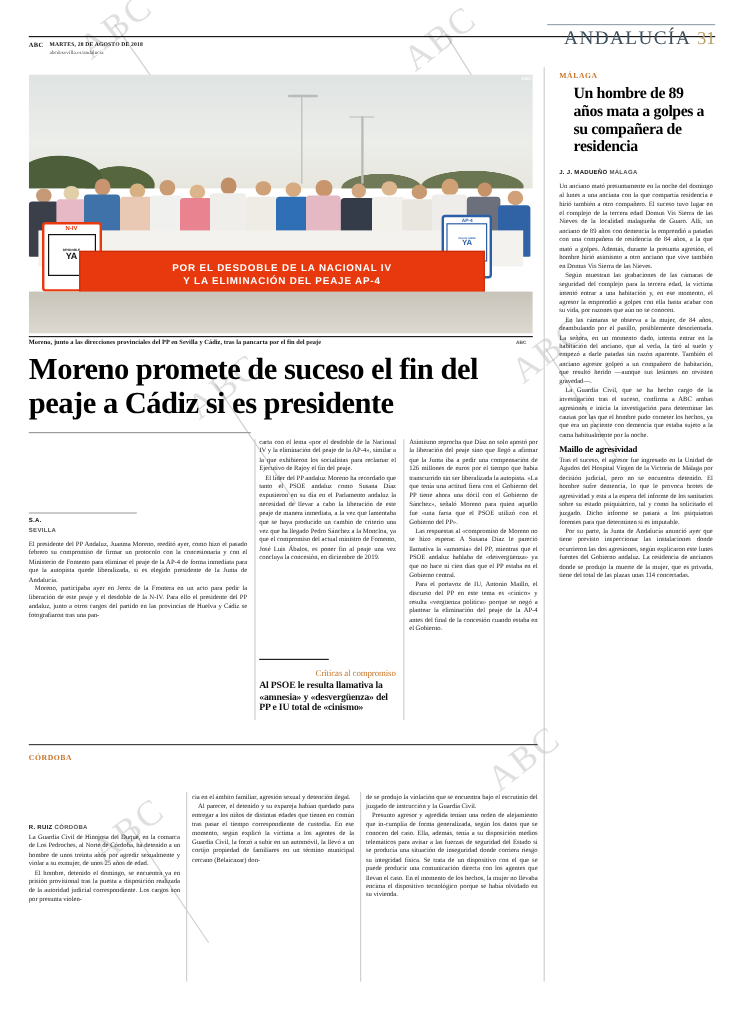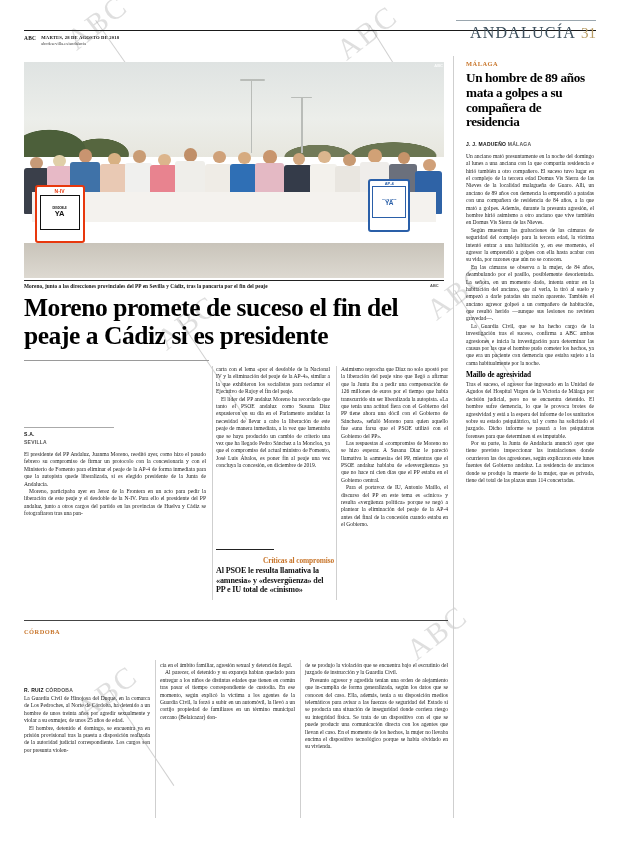--- a/index.html
+++ b/index.html
@@ -91,31 +91,31 @@
   
   .col{position:absolute;font-family:"Liberation Serif",serif;font-size:5.55px;
        line-height:1.335;text-align:justify;color:#1a1a1a;letter-spacing:-.02px;
        hyphens:auto;-webkit-hyphens:auto;}
   .col p{margin:0;text-indent:5px;}
   .col p.first{text-indent:0;}
 
   
   .pull-rule{position:absolute;left:216px;top:549px;width:58px;border-top:1.1px solid #222;}
   .pull-kicker{position:absolute;left:216px;top:556px;width:112px;
-    font-family:"Liberation Serif",serif;font-weight:bold;font-size:7.4px;
+    font-family:"Liberation Serif",serif;font-weight:normal;font-size:7.4px;
     color:#c8752a;letter-spacing:-.1px;padding-left:47px;}
   .pull-txt{position:absolute;left:216px;top:566px;width:116px;
     font-family:"Liberation Serif",serif;font-weight:bold;font-size:8.1px;
     line-height:1.2;letter-spacing:-.15px;color:#111;}
 
   
   .kicker{font-family:"Liberation Serif",serif;font-weight:bold;font-size:6.4px;
           color:#c8752a;letter-spacing:.5px;}
   .col-head{font-family:"Liberation Serif",serif;font-weight:bold;
-            font-size:13.2px;line-height:1.12;letter-spacing:-.35px;color:#000;}
+            font-size:13.2px;line-height:1.12;letter-spacing:-.35px;color:#000;margin-left:12px;}
   .subhead{font-family:"Liberation Serif",serif;font-weight:bold;font-size:7.3px;
            letter-spacing:-.1px;color:#000;margin:3px 0 1px;}
 
   
   .cordoba-rule{position:absolute;left:24px;top:620px;width:424px;border-top:.9px solid #444;}
   .cordoba-head{position:absolute;left:24px;top:640px;width:300px;
                 font-family:"Liberation Serif",serif;font-weight:bold;
                 font-size:18.2px;line-height:1.1;letter-spacing:-.4px;color:#000;}
 </style>
 </head>
@@ -210,20 +210,26 @@
         </div>
       </div>
       <div class="sign2" style="left:82%;top:54%;width:9%;height:23%;">
         <div style="font-family:'Liberation Sans',sans-serif;font-weight:bold;font-size:4px;color:#2a5fa8;text-align:center;">AP-4</div>
         <div style="border:1.3px solid #2a5fa8;margin:0 2px;height:62%;display:flex;flex-direction:column;align-items:center;justify-content:center;">
           <div style="font-family:'Liberation Sans',sans-serif;font-weight:bold;font-size:2.2px;color:#2a5fa8;">PEAJE LIBRE</div>
           <div style="font-family:'Liberation Sans',sans-serif;font-weight:bold;font-size:6.5px;color:#2a5fa8;line-height:1;">YA</div>
         </div>
       </div>
 
+      <div class="banner">
+        <div class="banner-txt">
+          <div>POR EL DESDOBLE DE LA NACIONAL IV</div>
+          <div>Y LA ELIMINACIÓN DEL PEAJE AP-4</div>
+        </div>
+      </div>
       <div class="ground"></div>
       <div class="photo-credit">ABC</div>
     </div>
   </div>
 
   <div class="caption-rule"></div>
   <div class="caption">Moreno, junto a las direcciones provinciales del PP en Sevilla y Cádiz, tras la pancarta por el fin del peaje</div>
   <div class="caption-credit">ABC</div>
 
   <div class="headline">Moreno promete de suceso el fin del peaje a Cádiz si es presidente</div>

